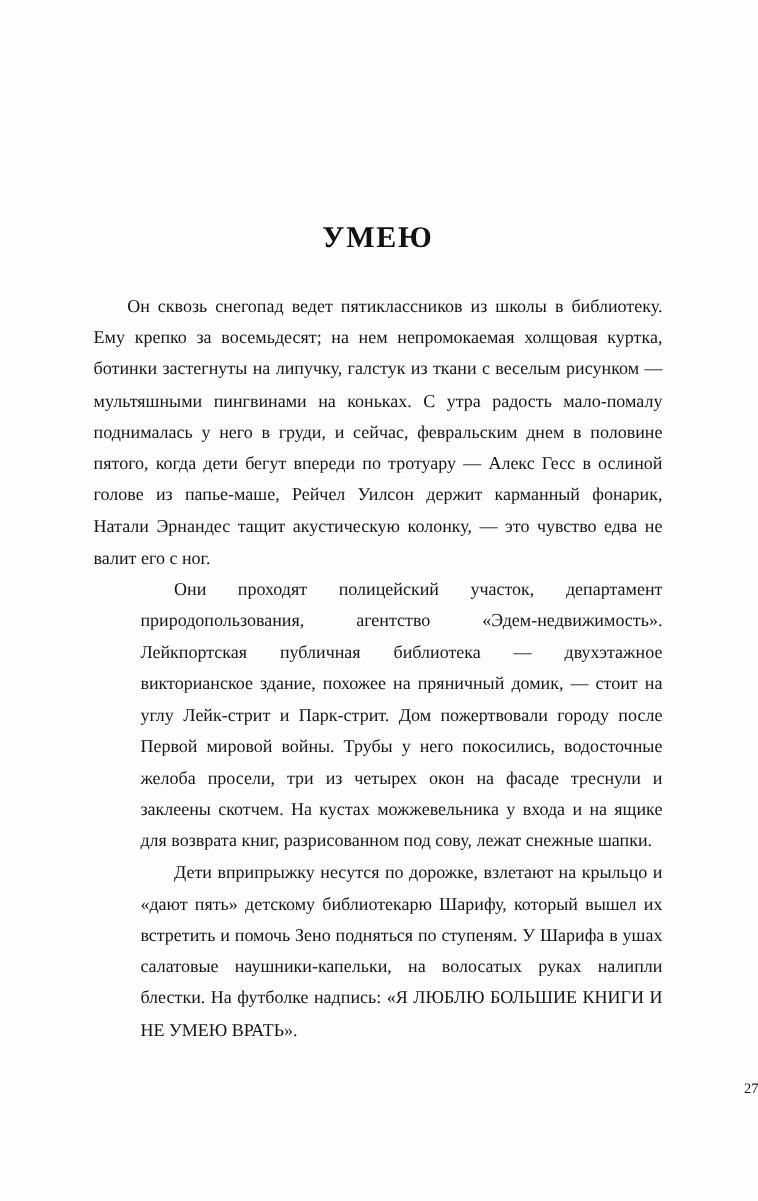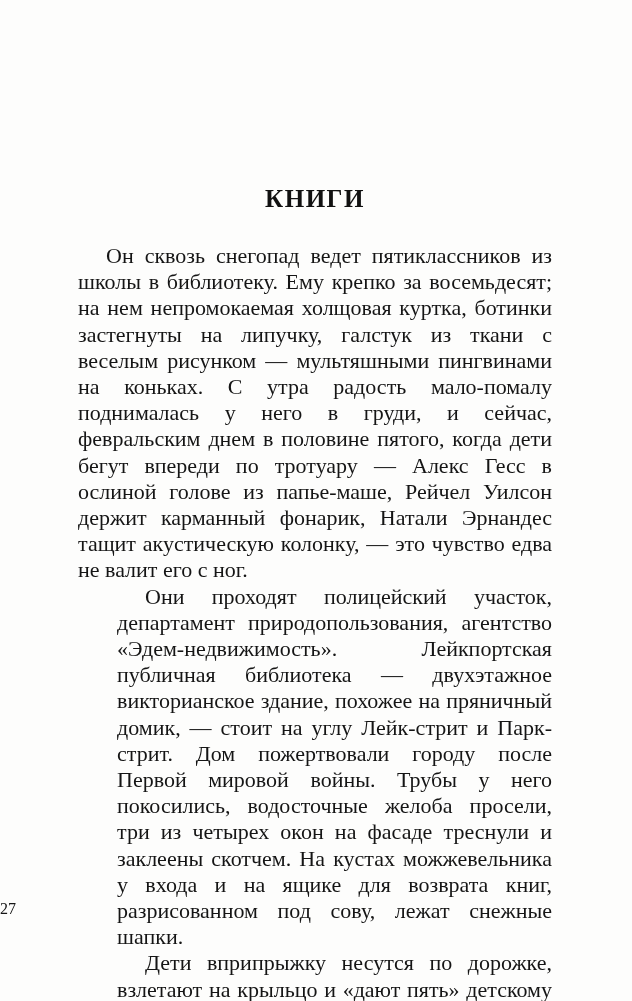--- a/index.html
+++ b/index.html
@@ -30,46 +30,46 @@
   .chapter-title {
     font-family: "Liberation Serif", serif;
     font-weight: bold;
     font-size: 25px;
     letter-spacing: 1.5px;
     text-align: center;
     margin: 0 0 30px 0;
     color: #111;
   }
   .para {
-    font-size: 22px;
+    font-size: 15px;
     line-height: 26.2px;
     text-align: justify;
     text-indent: 28px;
     margin: 0;
     color: #151515;
     hyphens: manual;
   }
   .para + .para {
     margin-top: 0px;
     margin-left: 39px;
   }
   .page-number {
     position: absolute;
     left: 0;
     right: 0;
     top: 900px;
-    text-align: left;
-    font-size: 16px;
+    text-align: right;
+    font-size: 12px;
     color: #151515;
   }
 </style>
 </head>
 <body>
 
 <div class="page">
   <div class="content">
-    <h1 class="chapter-title">КНИГИ</h1>
+    <h1 class="chapter-title">УМЕЮ</h1>
     <p class="para">Он сквозь снегопад ведет пятиклассников из школы в библиотеку. Ему крепко за восемьдесят; на нем непромокаемая холщовая куртка, ботинки застегнуты на липучку, галстук из ткани с веселым рисунком — мультяшными пингвинами на коньках. С утра радость мало-помалу поднималась у него в груди, и сейчас, февральским днем в половине пятого, когда дети бегут впереди по тротуару — Алекс Гесс в ослиной голове из папье-маше, Рейчел Уилсон держит карманный фонарик, Натали Эрнандес тащит акустическую колонку, — это чувство едва не валит его с ног.</p>
     <p class="para">Они проходят полицейский участок, департамент природопользования, агентство «Эдем-недвижимость». Лейкпортская публичная библиотека — двухэтажное викторианское здание, похожее на пряничный домик, — стоит на углу Лейк-стрит и Парк-стрит. Дом пожертвовали городу после Первой мировой войны. Трубы у него покосились, водосточные желоба просели, три из четырех окон на фасаде треснули и заклеены скотчем. На кустах можжевельника у входа и на ящике для возврата книг, разрисованном под сову, лежат снежные шапки.</p>
     <p class="para">Дети вприпрыжку несутся по дорожке, взлетают на крыльцо и «дают пять» детскому библиотекарю Шарифу, который вышел их встретить и помочь Зено подняться по ступеням. У Шарифа в ушах салатовые наушники-капельки, на волосатых руках налипли блестки. На футболке надпись: «Я ЛЮБЛЮ БОЛЬШИЕ КНИГИ И НЕ УМЕЮ ВРАТЬ».</p>
   </div>
   <div class="page-number">27</div>
 </div>
 
 </body></html>

